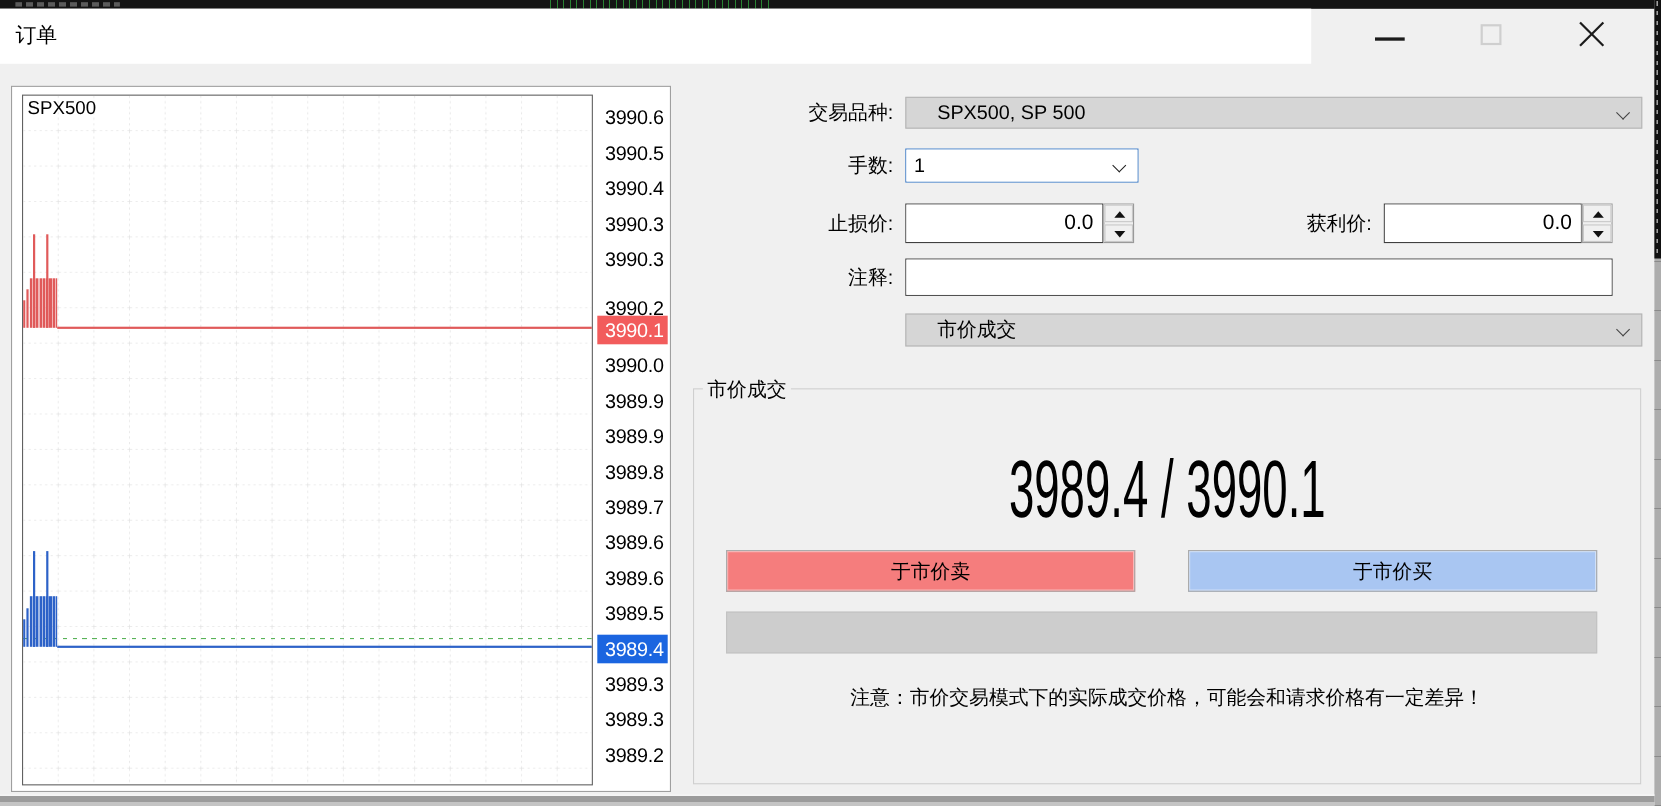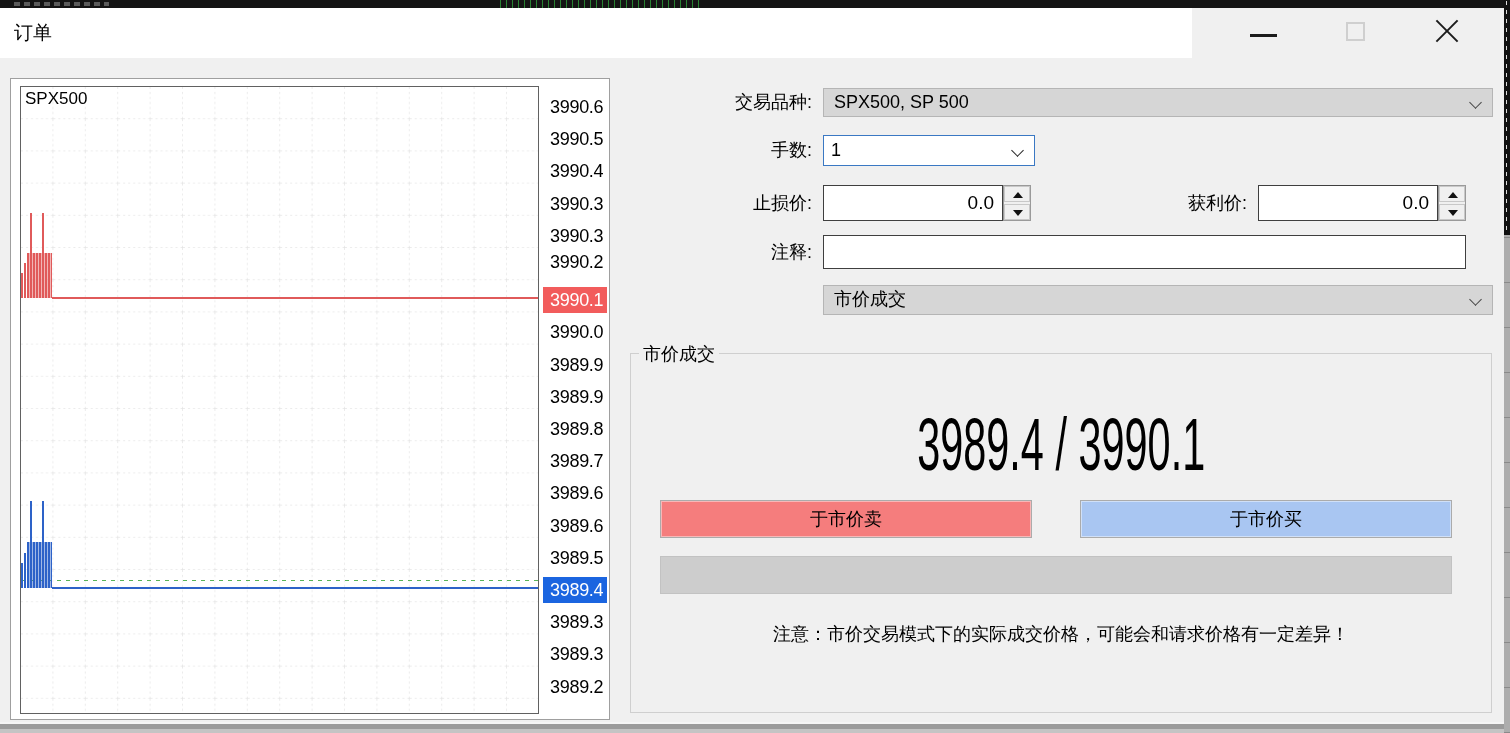--- a/index.html
+++ b/index.html
@@ -52,21 +52,21 @@
 
   .scale{position:absolute;left:532px;top:0;width:66px;height:642px;}
   .scale-row{position:absolute;left:0;width:64px;height:26px;line-height:26px;
       padding-left:7px;font-size:18px;font-weight:500;letter-spacing:-.3px;}
   .scale-row.ask{background:var(--ask-tag);color:#fff;}
   .scale-row.bid{background:var(--bid-tag);color:#fff;}
 
   
   .flabel{position:absolute;width:190px;text-align:right;font-size:18px;}
   .ctrl{position:absolute;background:#fff;font-size:18px;}
-  .drop{background:#d6d6d6;border:1px solid #b5b5b5;line-height:27px;padding:0 10px;cursor:default;}
+  .drop{background:#d6d6d6;border:1px solid #b5b5b5;line-height:27px;padding:0 28px;cursor:default;}
   .chev{position:absolute;right:12px;top:9px;width:9px;height:9px;border:solid #444;
         border-width:0 1.5px 1.5px 0;transform:rotate(45deg);}
   .combo{border:1px solid #3a78c3;}
   .combo input{position:absolute;left:0;top:0;width:100%;height:100%;border:0;outline:0;
         padding:0 26px 0 7px;font-size:18px;font-family:inherit;background:#fff;}
   .spinedit{border:1px solid #3f3f3f;}
   .spinedit input{position:absolute;left:0;top:0;width:100%;height:100%;border:0;outline:0;
         padding:0 8px;font-size:19px;text-align:right;font-family:inherit;}
   .spinner{position:absolute;width:28px;border:1px solid #9a9a9a;background:#f0f0f0;}
   .spinner .sbtn{position:absolute;left:0;width:26px;height:16px;background:#f0f0f0;
@@ -155,21 +155,21 @@
             <div class="layer bid-col" style="left: 31px; top: 500px; width: 488px; height: 2px;"></div>
             <div class="guide" style="top: 493px;"></div>
           </div>
       </div>
       <div class="scale" id="scale">
           <div class="scale-row" style="top: 15px;">3990.6</div>
           <div class="scale-row" style="top: 47.2px;">3990.5</div>
           <div class="scale-row" style="top: 79.4px;">3990.4</div>
           <div class="scale-row" style="top: 111.6px;">3990.3</div>
           <div class="scale-row" style="top: 143.8px;">3990.3</div>
-          <div class="scale-row" style="top: 170px;">3990.2</div>
+          <div class="scale-row" style="top: 188px;">3990.2</div>
           <div class="scale-row ask" style="top: 208.2px;">3990.1</div>
           <div class="scale-row" style="top: 240.4px;">3990.0</div>
           <div class="scale-row" style="top: 272.6px;">3989.9</div>
           <div class="scale-row" style="top: 304.8px;">3989.9</div>
           <div class="scale-row" style="top: 337px;">3989.8</div>
           <div class="scale-row" style="top: 369.2px;">3989.7</div>
           <div class="scale-row" style="top: 401.4px;">3989.6</div>
           <div class="scale-row" style="top: 433.6px;">3989.6</div>
           <div class="scale-row" style="top: 465.8px;">3989.5</div>
           <div class="scale-row bid" style="top: 498px;">3989.4</div>

